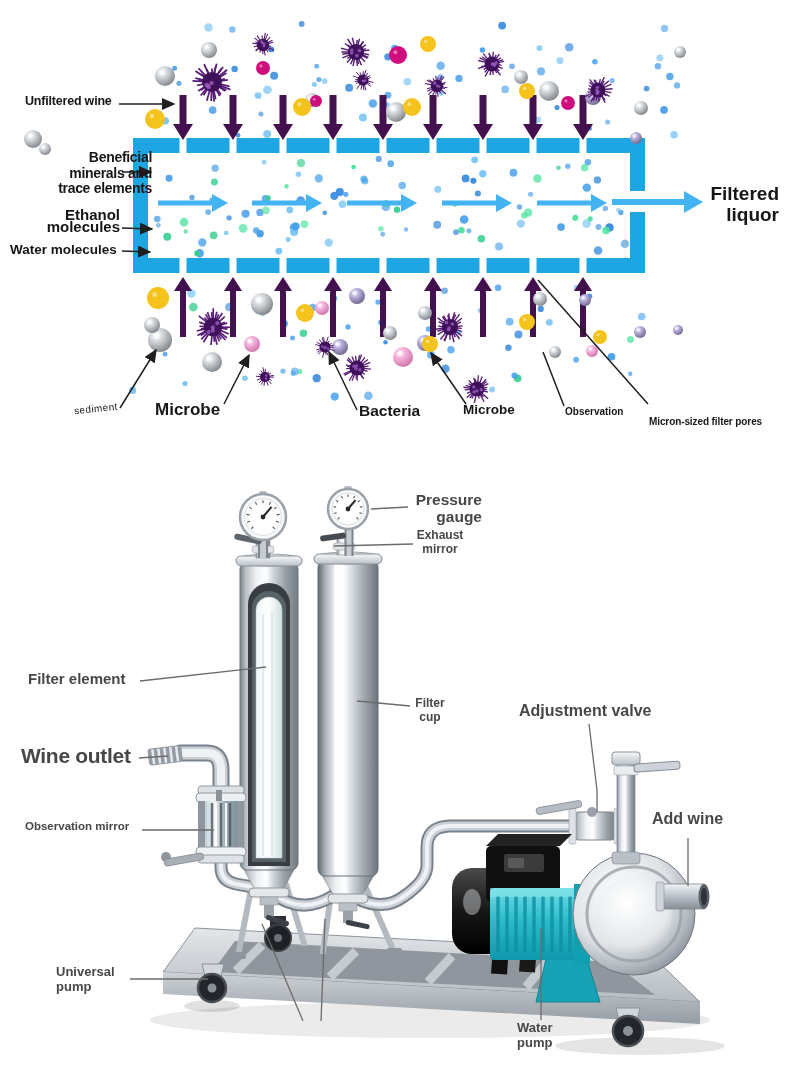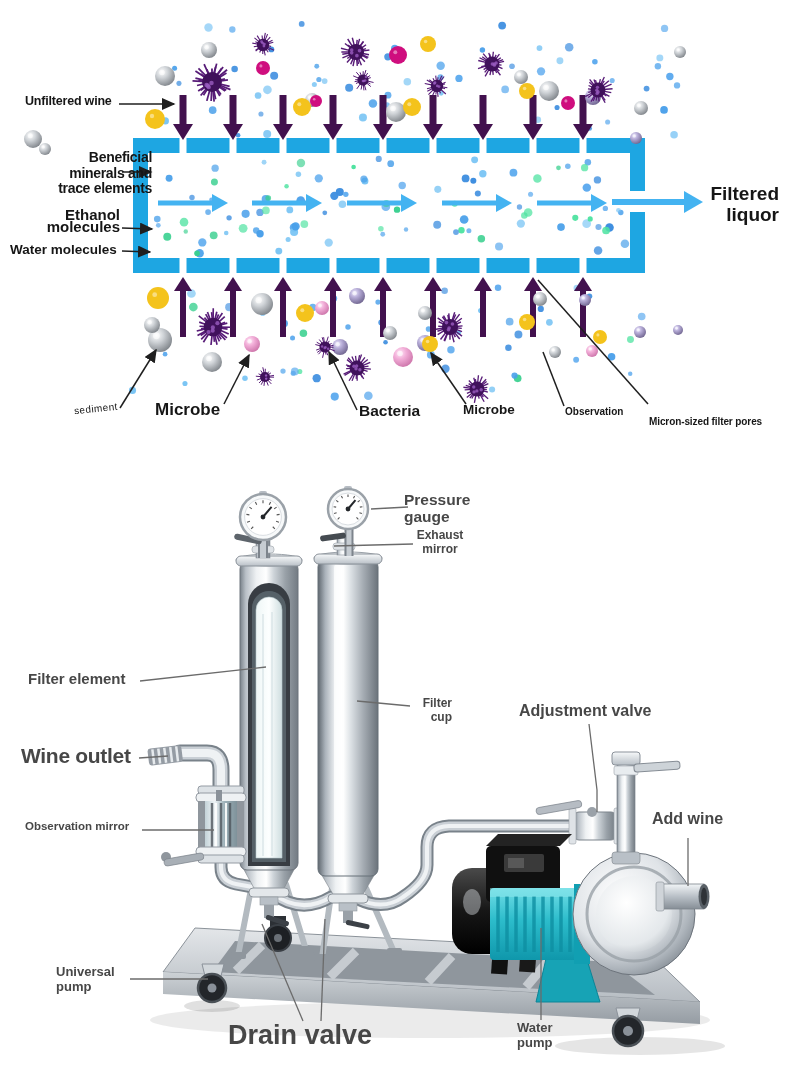--- a/index.html
+++ b/index.html
@@ -1117,25 +1117,24 @@
 <div class="lbl" style="left:42px;top:209px;width:78px;text-align:right;font-size:15px;line-height:12px">Ethanol molecules</div>
 <div class="lbl" style="left:10px;top:243px;font-size:13.5px">Water molecules</div>
 <div class="lbl" style="left:697px;top:183px;width:82px;text-align:right;font-size:19px;line-height:21px">Filtered liquor</div>
 <div class="lbl" style="left:74px;top:403px;font-size:10px;font-weight:400;letter-spacing:0.4px;transform:rotate(-6deg)">sediment</div>
 <div class="lbl" style="left:155px;top:401px;font-size:17px">Microbe</div>
 <div class="lbl" style="left:359px;top:402px;font-size:15.5px">Bacteria</div>
 <div class="lbl" style="left:463px;top:403px;font-size:13.5px">Microbe</div>
 <div class="lbl" style="left:565px;top:406px;font-size:10px">Observation</div>
 <div class="lbl" style="left:649px;top:416px;font-size:10px;white-space:nowrap;letter-spacing:-0.1px">Micron-sized filter pores</div>
 
-<div class="lbl g" style="left:404px;top:492px;width:78px;text-align:left;font-size:15.5px;line-height:16.5px">Pressure gauge</div>
+<div class="lbl g" style="left:404px;top:492px;width:78px;text-align:right;font-size:15.5px;line-height:16.5px">Pressure gauge</div>
 <div class="lbl g" style="left:409px;top:529px;width:62px;text-align:center;font-size:12px;line-height:13.5px">Exhaust mirror</div>
 <div class="lbl g" style="left:28px;top:671px;font-size:15px">Filter element</div>
-<div class="lbl g" style="left:408px;top:697px;width:44px;text-align:right;font-size:12px;line-height:13.5px">Filter cup</div>
+<div class="lbl g" style="left:408px;top:697px;width:44px;text-align:center;font-size:12px;line-height:13.5px">Filter cup</div>
 <div class="lbl g" style="left:21px;top:744px;font-size:21px;letter-spacing:-0.3px">Wine outlet</div>
 <div class="lbl g" style="left:25px;top:820px;font-size:11.5px">Observation mirror</div>
 <div class="lbl g" style="left:519px;top:702px;font-size:16px;white-space:nowrap">Adjustment valve</div>
 <div class="lbl g" style="left:652px;top:810px;font-size:16px;white-space:nowrap">Add wine</div>
 <div class="lbl g" style="left:56px;top:964px;width:76px;font-size:13px;line-height:15px">Universal pump</div>
-<div class="lbl g" style="left:228px;top:1021px;font-size:27px;white-space:nowrap">Drain valve</div>
 <div class="lbl g" style="left:517px;top:1020px;width:56px;font-size:13px;line-height:15px">Water pump</div>
 
 </div>
 
 </body></html>

